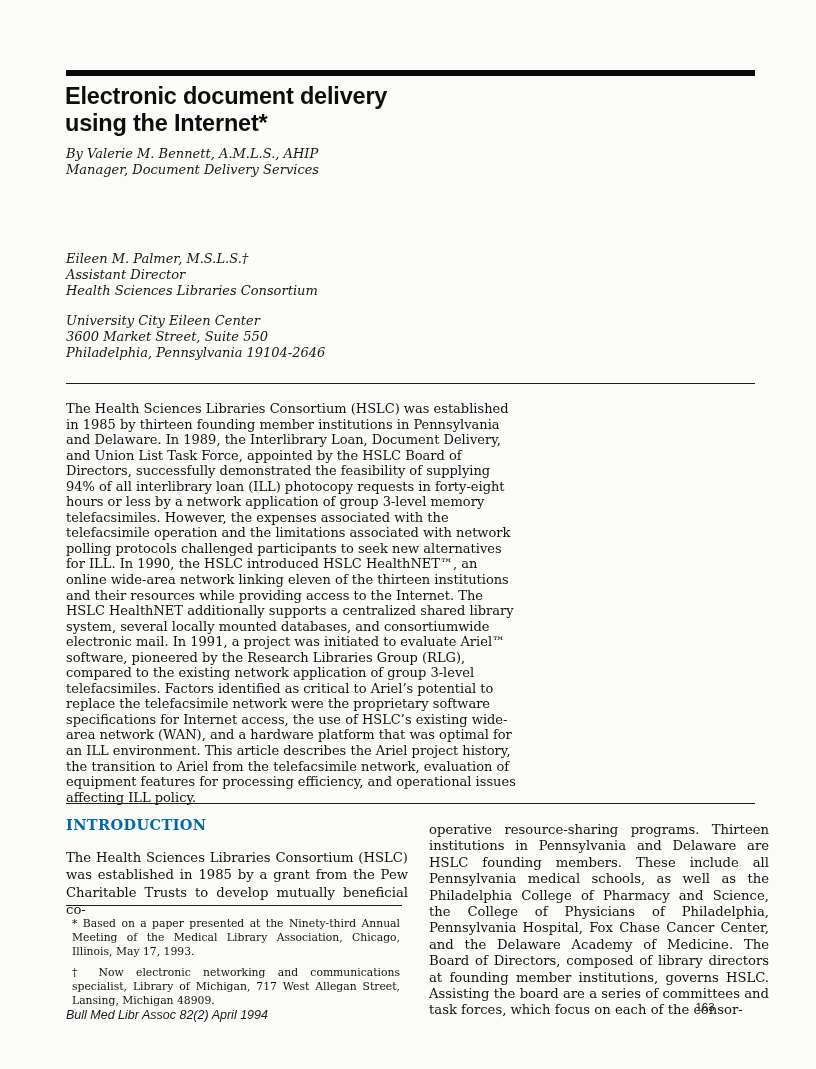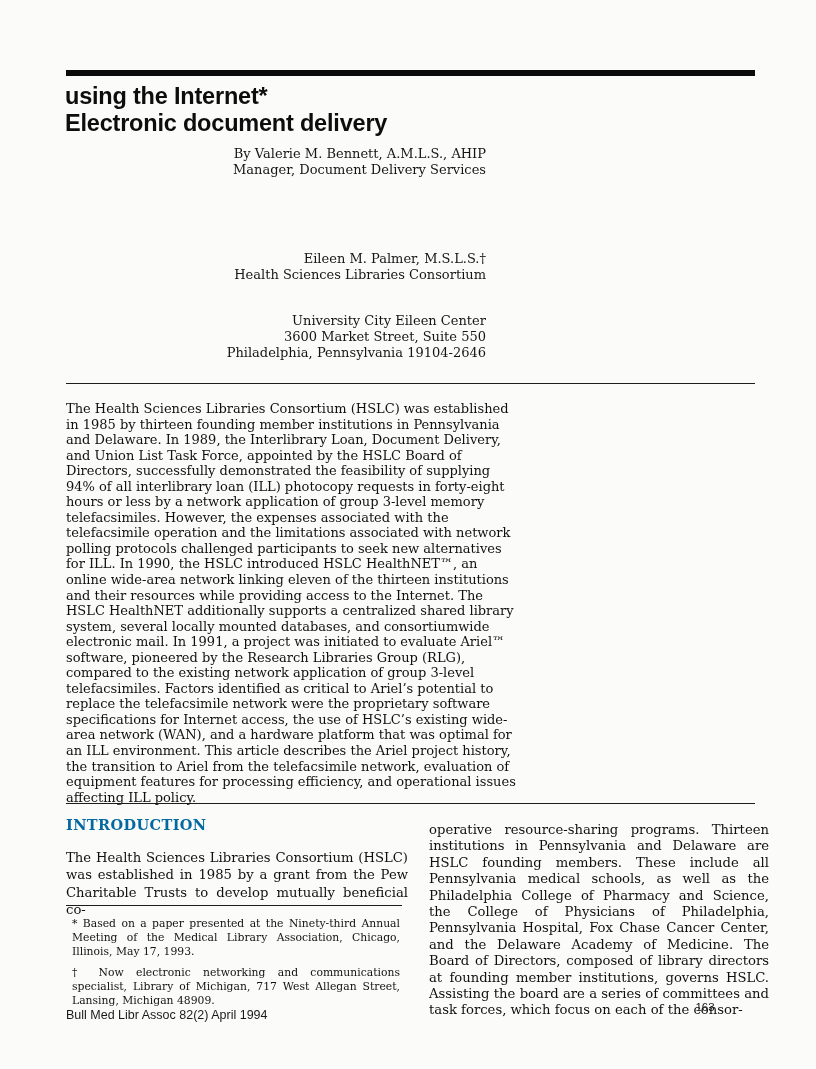--- a/index.html
+++ b/index.html
@@ -28,25 +28,25 @@
     width: 560px;
     font-family: "Liberation Sans", sans-serif;
     font-weight: bold;
     font-size: 23.5px;
     line-height: 27px;
     letter-spacing: -0.2px;
     color: #0d0d0d;
   }
   .italic-block {
     left: 66px;
+    font-style: italic;
     font-size: 13px;
     line-height: 16.2px;
     color: #151515;
     width: 420px;
-    text-align: right;
   }
   .byline-block   { top: 146px; }
   .affil1-block   { top: 190px; }
   .author2-block  { top: 251px; }
   .affil2-block   { top: 313px; }
   .italic-block div { white-space: nowrap; }
 
   .rule {
     left: 66px;
     width: 689px;
@@ -95,52 +95,54 @@
     font-size: 10.8px;
     line-height: 14.2px;
     text-align: justify;
     color: #121212;
   }
   .footnotes p { margin: 6px; }
 
   .footer-journal {
     left: 66px; top: 1008px;
     font-family: "Liberation Sans", sans-serif;
+    font-style: italic;
     font-size: 12.5px;
     color: #1a1a1a;
   }
   .footer-page {
     left: 655px; top: 1001px;
     width: 100px;
     text-align: center;
     font-family: "Liberation Sans", sans-serif;
     font-size: 11.5px;
     color: #161616;
   }
 </style>
 </head>
 <body>
 
 <div class="page">
 
   <div class="abs top-bar"></div>
 
   <div class="abs title">
+    <div>Electronic document delivery</div>
     <div>using the Internet*</div>
-    <div>Electronic document delivery</div>
   </div>
 
   <div class="abs italic-block byline-block">
     <div>By Valerie M. Bennett, A.M.L.S., AHIP</div>
     <div>Manager, Document Delivery Services</div>
   </div>
 
 
   <div class="abs italic-block author2-block">
     <div>Eileen M. Palmer, M.S.L.S.†</div>
+    <div>Assistant Director</div>
     <div>Health Sciences Libraries Consortium</div>
   </div>
 
   <div class="abs italic-block affil2-block">
     <div>University City Eileen Center</div>
     <div>3600 Market Street, Suite 550</div>
     <div>Philadelphia, Pennsylvania 19104-2646</div>
   </div>
 
   <div class="abs rule rule-top"></div>

